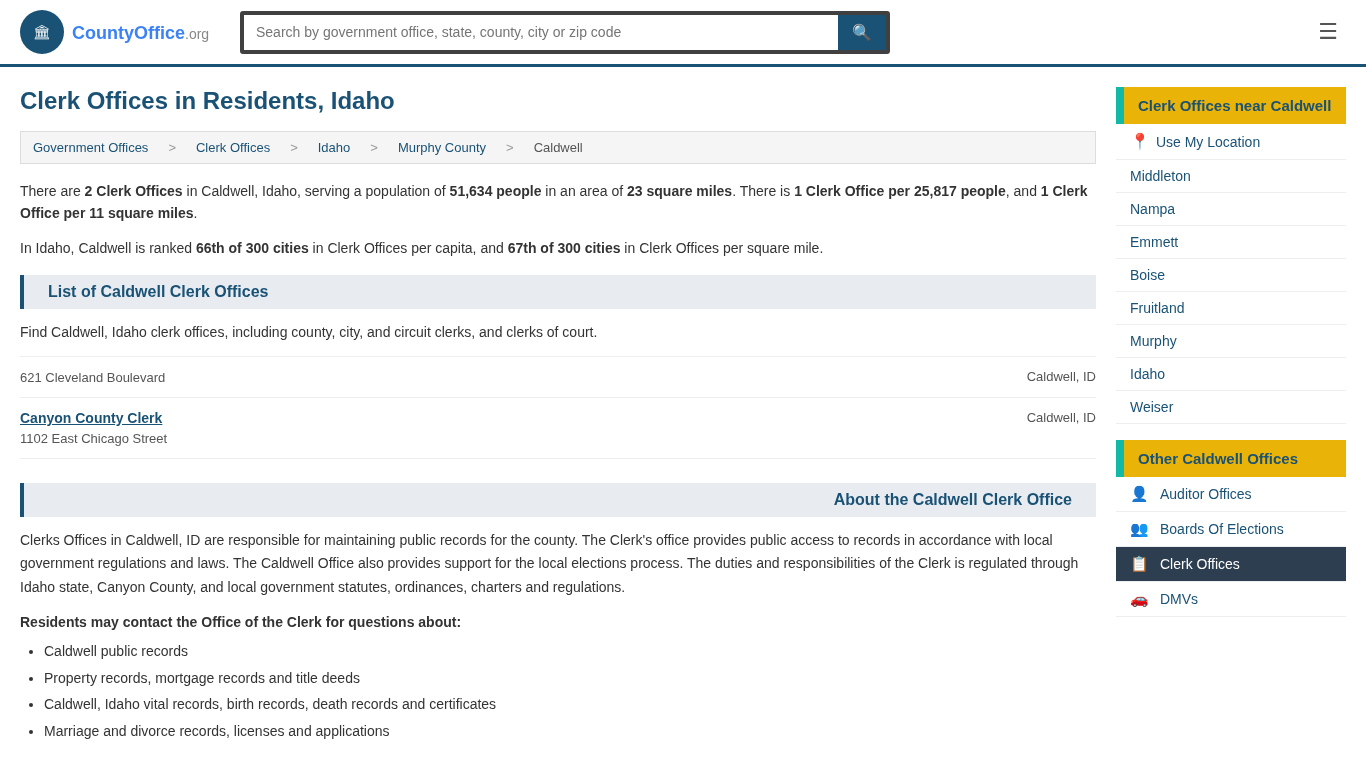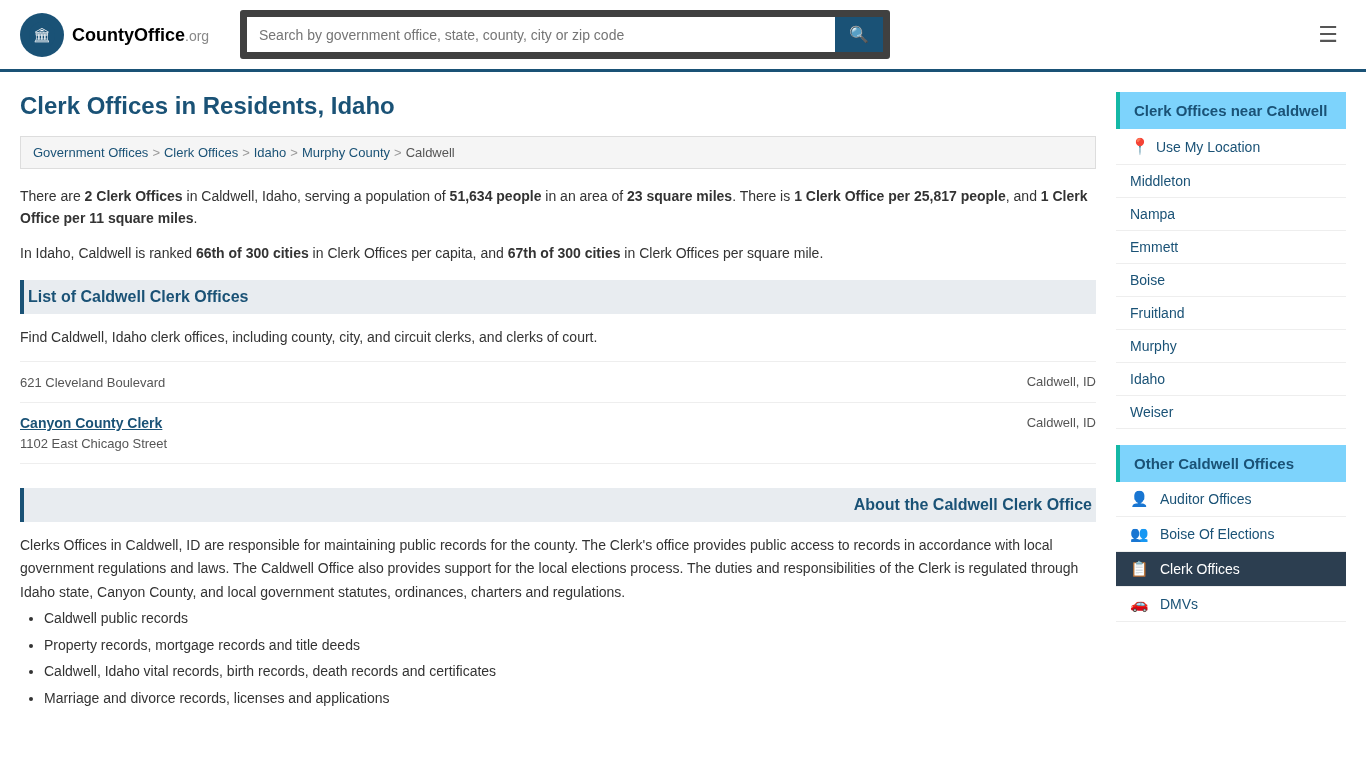--- a/index.html
+++ b/index.html
@@ -40,21 +40,21 @@
     .logo-text span {
       color: #888;
       font-weight: normal;
       font-size: 14px;
     }
     .search-area {
       flex: 1;
       display: flex;
       align-items: center;
       max-width: 650px;
-      border: 7px solid #404040;
+      border: 4px solid #404040;
       border-radius: 3px;
       overflow: hidden;
     }
     .search-input {
       flex: 1;
       padding: 8px 12px;
       border: none;
       outline: none;
       font-size: 14px;
       color: #666;
@@ -105,41 +105,41 @@
     .breadcrumb {
       background: #f5f5f5;
       padding: 8px 12px;
       border: 1px solid #ddd;
       font-size: 13px;
       color: #555;
       margin-bottom: 16px;
       display: flex;
       align-items: center;
       flex-wrap: wrap;
-      gap: 4px;
+      gap: 20px;
     }
     .breadcrumb a {
       color: #1a5276;
       text-decoration: none;
     }
     .breadcrumb .sep { color: #999; }
 
     
     .intro-text {
       font-size: 14px;
       line-height: 1.6;
       margin-bottom: 12px;
       color: #333;
     }
     .intro-text strong { font-weight: bold; }
 
     
     .section-header {
       background: #e8ecf0;
-      padding: 8px 4px;
+      padding: 8px 24px;
       font-size: 16px;
       font-weight: bold;
       color: #1a5276;
       margin: 16px 0 0 0;
       border-left: 4px solid #1a5276;
     }
 
     
     .office-list {
       margin-top: 0;
@@ -181,26 +181,26 @@
     .contact-list {
       list-style: disc;
       padding-left: 24px;
       font-size: 14px;
       line-height: 1.9;
       color: #333;
     }
 
     
     .sidebar-section-title {
-      background: #7dd3fc;
+      background: #eab308;
       padding: 10px 14px;
       font-size: 15px;
       font-weight: bold;
       color: #1a5276;
-      border-left: 4px solid #14b8a6;
+      border-left: 8px solid #14b8a6;
       margin-bottom: 0;
     }
     .sidebar-links {
       list-style: none;
       padding: 0;
       margin: 0;
     }
     .sidebar-links li {
       border-bottom: 1px solid #eee;
     }
@@ -265,21 +265,21 @@
 
 <header class="header">
   <a class="logo-area" href="#">
     <div class="logo-circle">
       <svg width="28" height="28" viewBox="0 0 28 28" fill="none">
         <circle cx="14" cy="14" r="13" fill="#1a5276"></circle>
         <text x="14" y="19" text-anchor="middle" fill="white" font-size="14" font-family="Arial">🏛</text>
       </svg>
     </div>
     <div class="logo-text">
-      <span style="color:#000000;font-weight:bold;font-size:18px;">CountyOffice</span><span style="color:#888;font-size:14px;font-weight:normal;">.org</span>
+      <span style="color:#3b82f6;font-weight:bold;font-size:18px;">CountyOffice</span><span style="color:#888;font-size:14px;font-weight:normal;">.org</span>
     </div>
   </a>
   <div class="search-area">
     <input class="search-input" type="text" placeholder="Search by government office, state, county, city or zip code" style="">
     <button class="search-btn">
       <span>🔍</span>
     </button>
   </div>
   <div class="header-right">
     <button class="menu-btn">
@@ -326,20 +326,21 @@
         <div class="office-info">
           <a class="office-name" href="#">Canyon County Clerk</a>
           <span class="office-address">1102 East Chicago Street</span>
         </div>
         <span class="office-city">Caldwell, ID</span>
       </div>
     </div>
 
     <div class="section-header" style="margin-top:24px;text-align:right;">About the Caldwell Clerk Office</div>
     <p class="about-text">Clerks Offices in Caldwell, ID are responsible for maintaining public records for the county. The Clerk's office provides public access to records in accordance with local government regulations and laws. The Caldwell Office also provides support for the local elections process. The duties and responsibilities of the Clerk is regulated through Idaho state, Canyon County, and local government statutes, ordinances, charters and regulations.</p>
+    <p class="contact-heading">Residents may contact the Office of the Clerk for questions about:</p>
     <ul class="contact-list">
       <li>Caldwell public records</li>
       <li>Property records, mortgage records and title deeds</li>
       <li>Caldwell, Idaho vital records, birth records, death records and certificates</li>
       <li>Marriage and divorce records, licenses and applications</li>
     </ul>
   </main>
 
   <aside class="sidebar">
     <div class="sidebar-section-title">Clerk Offices near Caldwell</div>
@@ -378,21 +379,21 @@
 
     <div class="other-section">
       <div class="sidebar-section-title">Other Caldwell Offices</div>
 
       <div class="other-item">
         <span class="other-icon">👤</span>
         <a href="#">Auditor Offices</a>
       </div>
       <div class="other-item">
         <span class="other-icon">👥</span>
-        <a href="#">Boise Of Elections</a>
+        <a href="#">Boards Of Elections</a>
       </div>
       <div class="other-item active">
         <span class="other-icon">📋</span>
         <a href="#">Clerk Offices</a>
       </div>
       <div class="other-item">
         <span class="other-icon">🚗</span>
         <a href="#">DMVs</a>
       </div>
     </div>

